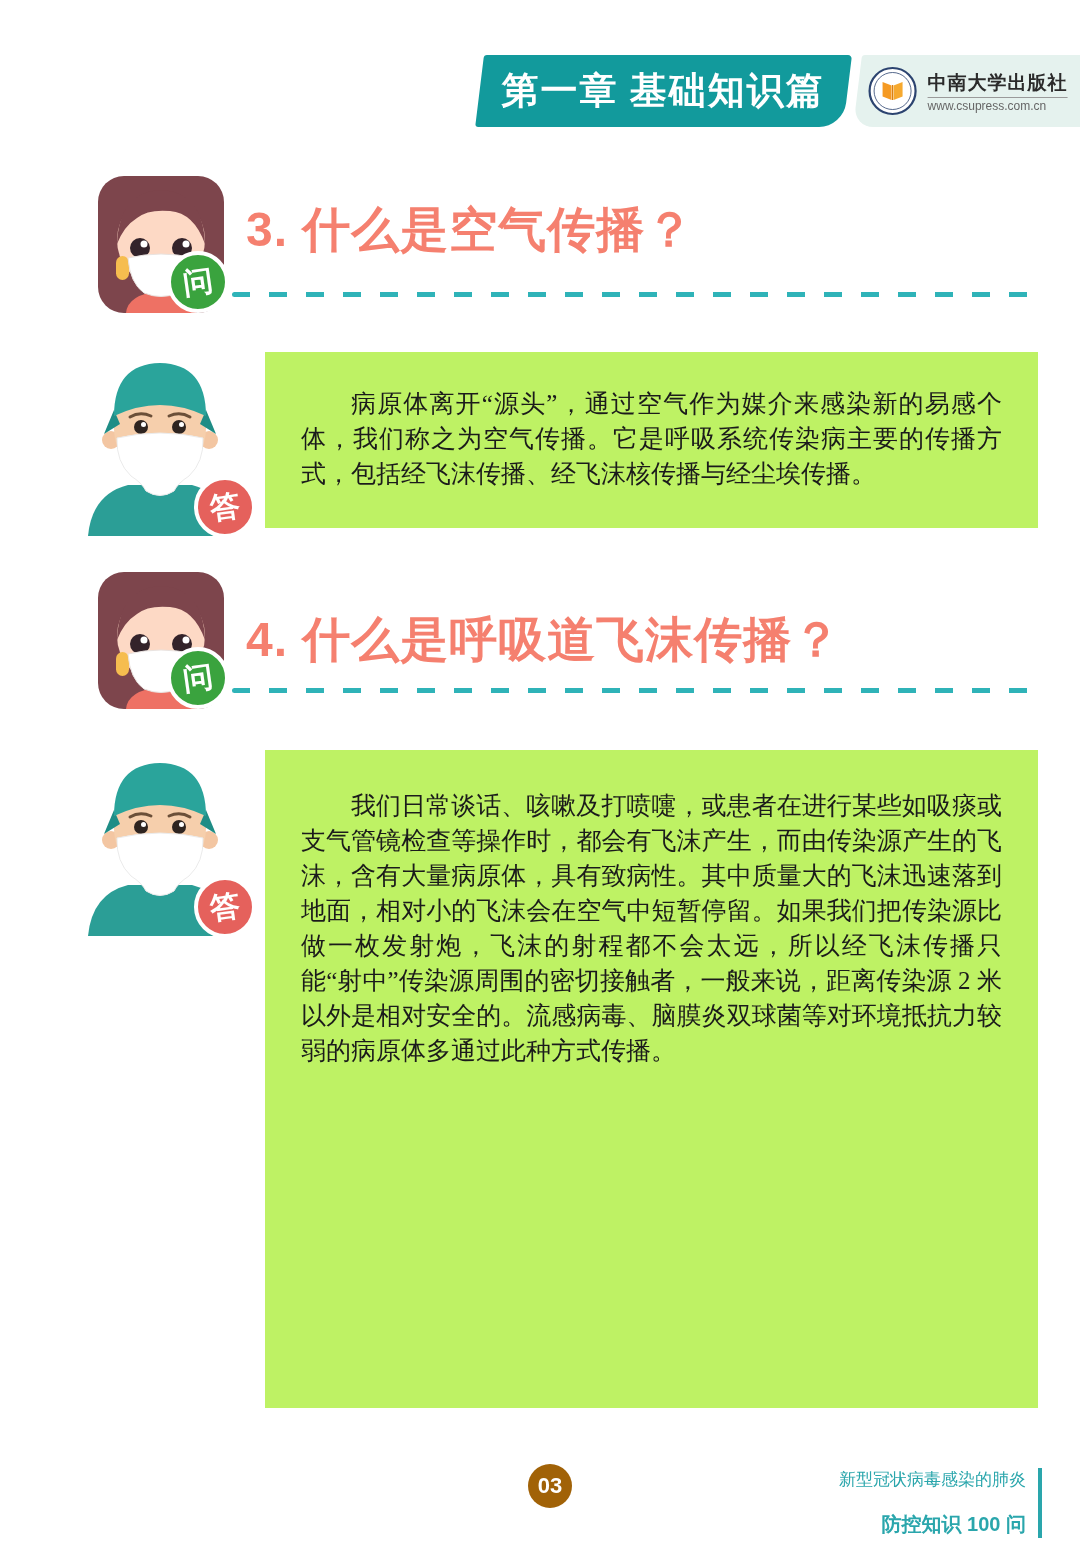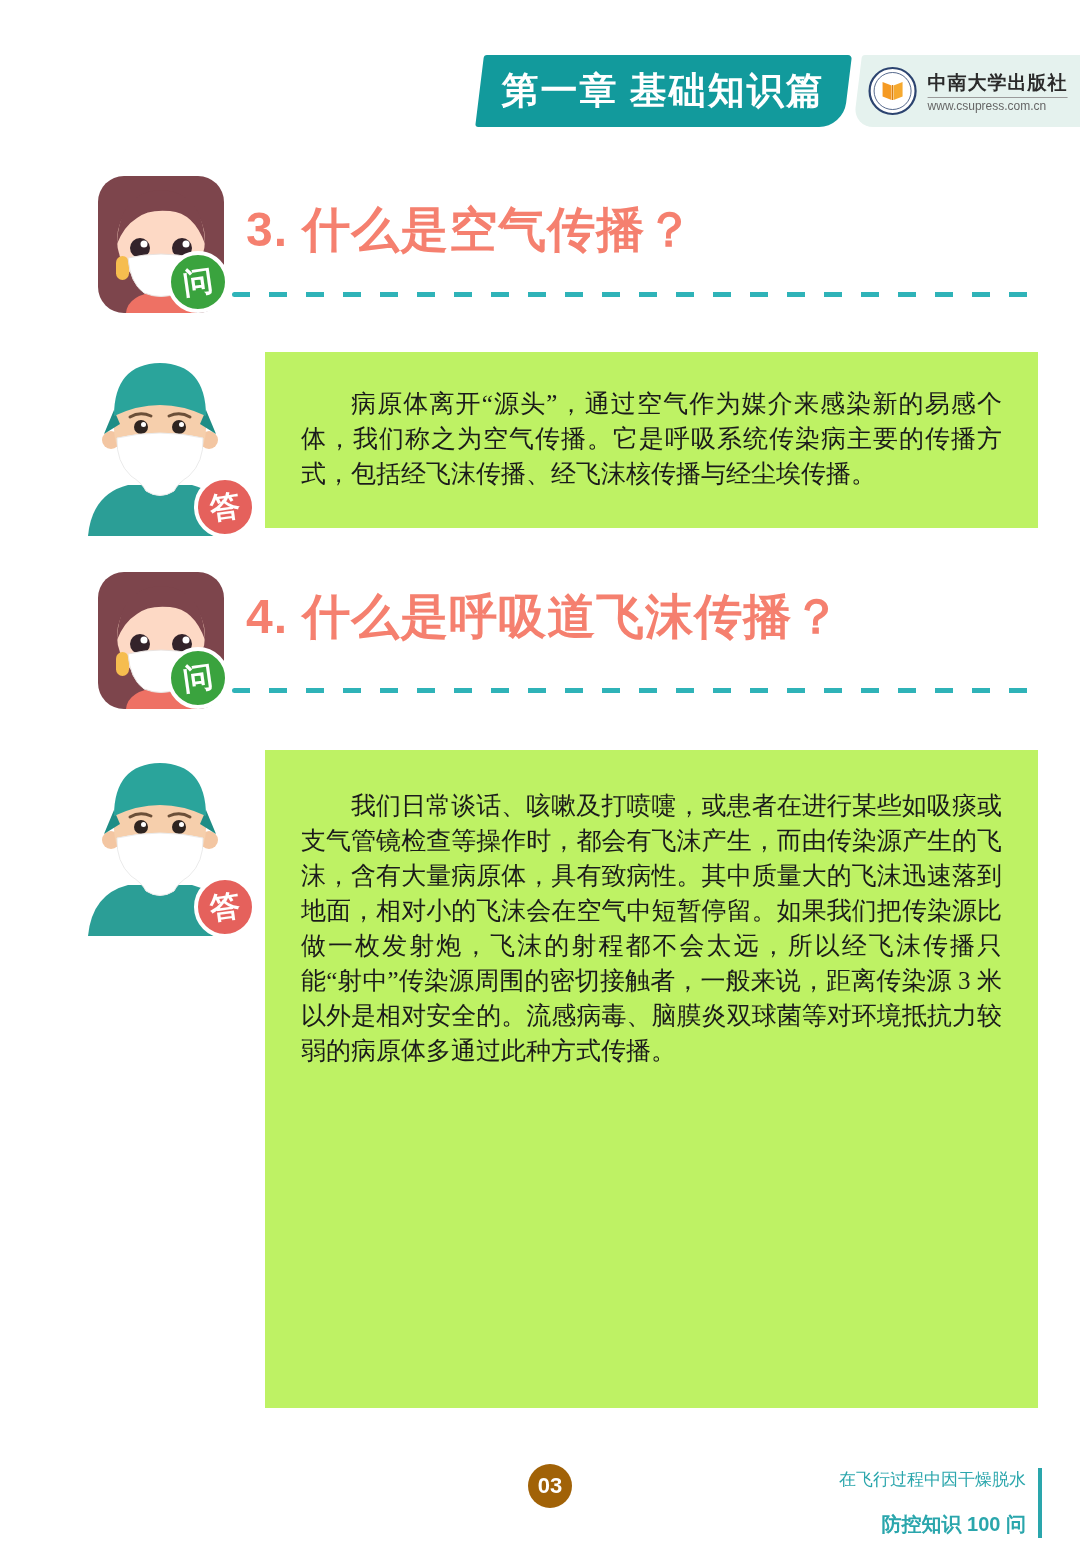--- a/index.html
+++ b/index.html
@@ -28,21 +28,21 @@
   .pub-text{display:flex;flex-direction:column;}
   .pub-name{font-size:19px;font-weight:bold;color:#2b2b2b;letter-spacing:1px;white-space:nowrap;}
   .pub-url{font-size:12px;color:#666;border-top:1px solid #9a9a9a;margin-top:1px;padding-top:1px;
     font-family:"Liberation Sans","DejaVu Sans",sans-serif;white-space:nowrap;}
   
   .q-title{
     position:absolute;left:246px;margin:0;color:#f5806f;font-size:48px;font-weight:900;letter-spacing:1px;
     font-family:"Liberation Sans","DejaVu Sans",sans-serif;white-space:nowrap;
   }
   #q3-title{top:198px;text-align:center;}
-  #q4-title{top:585px;}
+  #q4-title{top:608px;}
   .dash-line{
     position:absolute;left:232px;width:808px;height:5px;
     background:repeating-linear-gradient(90deg,#2fb3b8 0 18px,transparent 18px 37px);
     border-radius:3px;
   }
   #dash-3{top:292px;}
   #dash-4{top:688px;}
   .avatar{position:absolute;}
   #girl-3{left:92px;top:166px;}
   #girl-4{left:92px;top:562px;}
@@ -194,28 +194,28 @@
         <path d="M46,67 Q56,61 67,66" stroke="#6b4f38" stroke-width="3" fill="none" stroke-linecap="round"></path>
         <path d="M85,66 Q96,61 106,67" stroke="#6b4f38" stroke-width="3" fill="none" stroke-linecap="round"></path>
         <circle cx="57" cy="77" r="7" fill="#2e2420"></circle>
         <circle cx="95" cy="77" r="7" fill="#2e2420"></circle>
         <circle cx="59.5" cy="74.5" r="2.5" fill="#ffffff"></circle>
         <circle cx="97.5" cy="74.5" r="2.5" fill="#ffffff"></circle>
         <path d="M33,88 Q76,78 119,88 Q120,112 105,126 Q94,133 90,141 Q76,150 62,141 Q58,133 47,126 Q32,112 33,88 Z" fill="#ffffff" stroke="#ebebeb" stroke-width="1"></path>
       </svg>
     </div>
     <div class="answer-box" id="answer-4">
-      <p>我们日常谈话、咳嗽及打喷嚏，或患者在进行某些如吸痰或支气管镜检查等操作时，都会有飞沫产生，而由传染源产生的飞沫，含有大量病原体，具有致病性。其中质量大的飞沫迅速落到地面，相对小的飞沫会在空气中短暂停留。如果我们把传染源比做一枚发射炮，飞沫的射程都不会太远，所以经飞沫传播只能“射中”传染源周围的密切接触者，一般来说，距离传染源 3 米以外是相对安全的。流感病毒、脑膜炎双球菌等对环境抵抗力较弱的病原体多通过此种方式传播。</p>
+      <p>我们日常谈话、咳嗽及打喷嚏，或患者在进行某些如吸痰或支气管镜检查等操作时，都会有飞沫产生，而由传染源产生的飞沫，含有大量病原体，具有致病性。其中质量大的飞沫迅速落到地面，相对小的飞沫会在空气中短暂停留。如果我们把传染源比做一枚发射炮，飞沫的射程都不会太远，所以经飞沫传播只能“射中”传染源周围的密切接触者，一般来说，距离传染源 2 米以外是相对安全的。流感病毒、脑膜炎双球菌等对环境抵抗力较弱的病原体多通过此种方式传播。</p>
     </div>
     <div class="badge badge-a" id="badge-a4">
       <span>答</span>
     </div>
   </section>
 
   <footer>
     <div class="page-num">03</div>
     <div class="book-title">
-      <div class="bt-line1">在飞行过程中因干燥脱水</div>
+      <div class="bt-line1">新型冠状病毒感染的肺炎</div>
       <div class="bt-line2">防控知识 100 问</div>
     </div>
   </footer>
 
 </div>
 
 </body></html>

